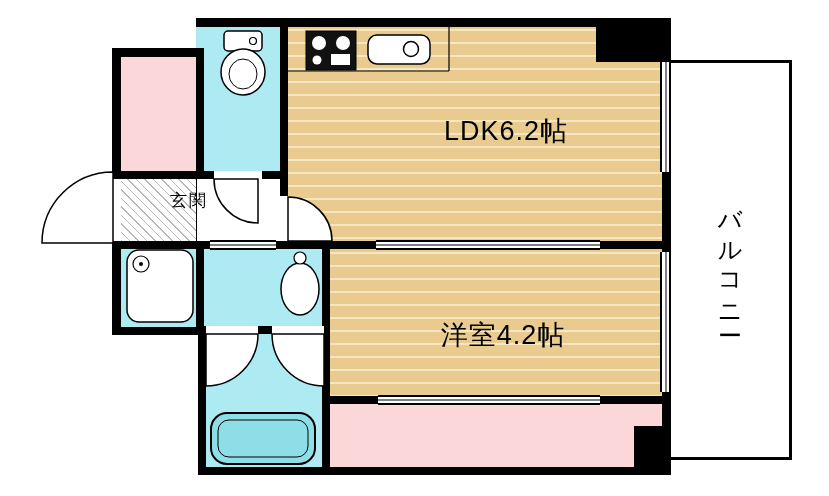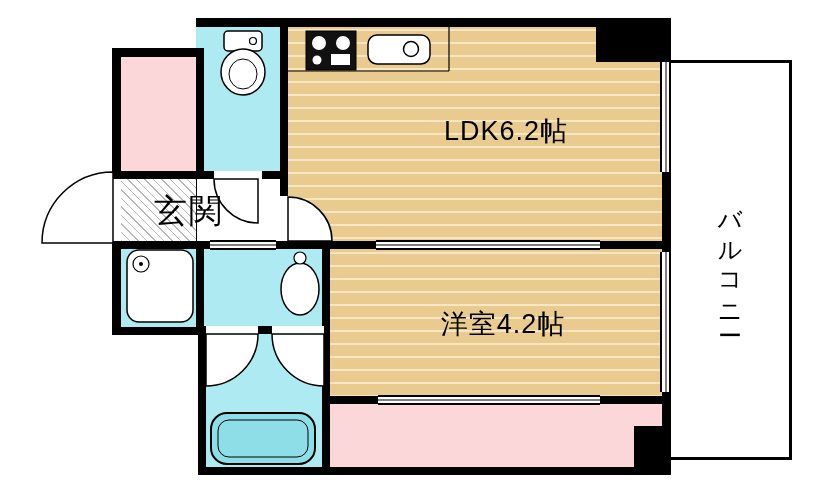--- a/index.html
+++ b/index.html
@@ -25,21 +25,21 @@
   .gap{position:absolute;background:#fff;}
   .hatch{
     position:absolute;
     background-image:repeating-linear-gradient(45deg,rgba(0,0,0,0.28) 0 1px,transparent 1px 6px);
   }
   .stepline{position:absolute;background:#000;}
   .balcony{position:absolute;background:#fff;border:3px solid #000;display:flex;align-items:center;justify-content:center;}
   .vtext{writing-mode:vertical-rl;font-size:24px;letter-spacing:5px;}
   .label{position:absolute;text-align:center;padding-left:31px;}
   .label-big{font-size:27px;letter-spacing:1px;}
-  .label-mid{font-size:33px;letter-spacing:2px;}
+  .label-mid{font-size:17px;letter-spacing:2px;}
   .overlay-svg{position:absolute;left:0;top:0;}
 </style>
 </head>
 <body>
 
 <div class="canvas">
 
   <div class="balcony" style="left:668px;top:60px;width:118px;height:394px;">
     <div class="vtext">バルコニー</div>
   </div>
@@ -149,16 +149,16 @@
       <circle cx="300" cy="258" r="6" fill="#fff" stroke="#000" stroke-width="1.2"></circle>
     </g>
 
     <g>
       <rect x="211" y="413" width="104" height="51" rx="16" style="fill:var(--tub-fill,#8edee8)" stroke="#000" stroke-width="2"></rect>
       <rect x="218" y="420" width="90" height="37" rx="11" fill="none" stroke="#000" stroke-width="1"></rect>
     </g>
   </svg>
 
   <div class="label label-big" style="left:288px;top:113px;width:374px;">LDK6.2帖</div>
-  <div class="label label-big" style="left:322px;top:306px;width:300px;">洋室4.2帖</div>
+  <div class="label label-big" style="left:322px;top:317px;width:300px;">洋室4.2帖</div>
   <div class="label label-mid" style="left:119px;top:189px;width:78px;">玄関</div>
 
 </div>
 
 </body></html>

